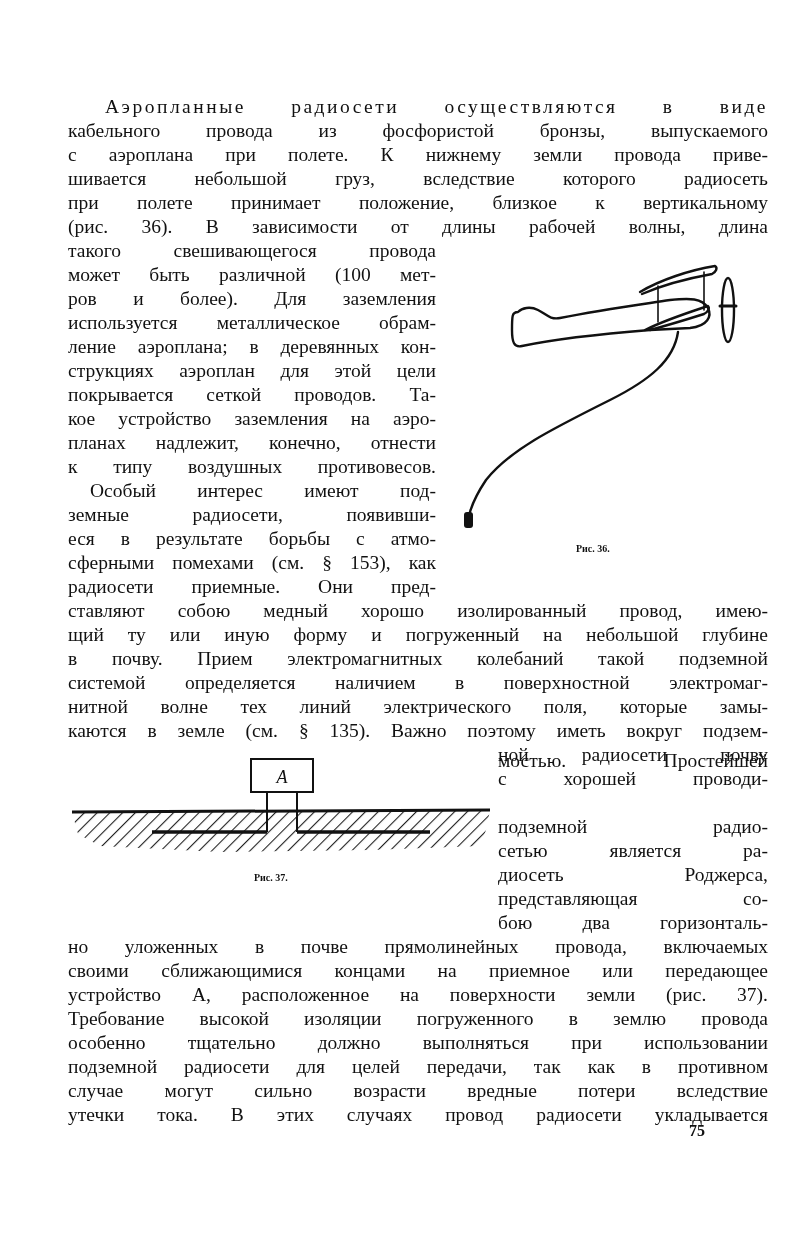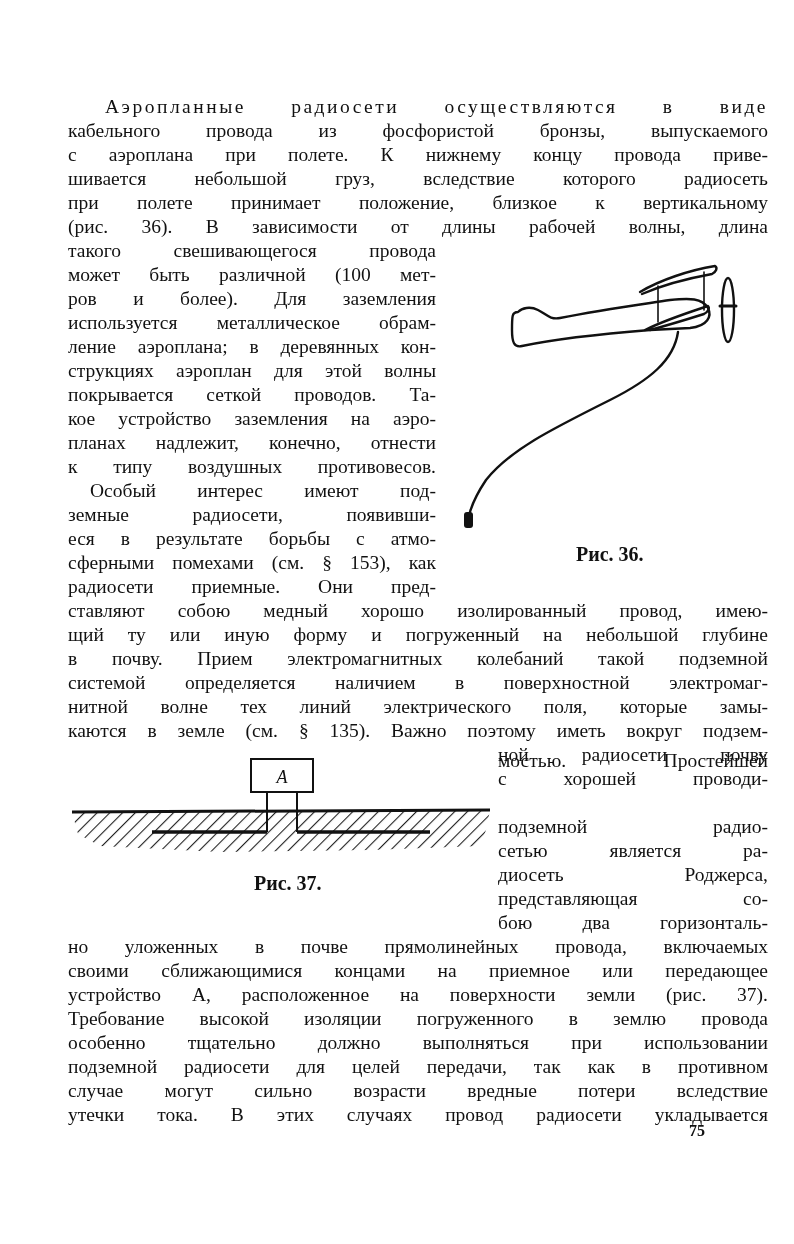--- a/index.html
+++ b/index.html
@@ -3,42 +3,42 @@
 <meta charset="utf-8">
 <style>
   html, body { margin: 0; padding: 0; background: #ffffff; }
   body { width: 794px; height: 1244px; position: relative; overflow: hidden;
          font-family: "Liberation Serif", "DejaVu Serif", serif; color: #111; }
   .ln { position: absolute; left: 68px; width: 700px; font-size: 19.5px; line-height: 24px;
         white-space: nowrap; text-align: justify; text-align-last: justify; }
   .ln.narrow { width: 368px; }
   .ln.right { left: 498px; width: 270px; }
   .sp { letter-spacing: 2.5px; margin-top: 40px; }
-  .cap { position: absolute; font-size: 20px; font-weight: bold; }
+  .cap { position: absolute; font-size: 10px; font-weight: bold; }
   .pageno { position: absolute; left: 689px; top: 1122px; font-size: 16px; font-weight: bold; }
   svg { position: absolute; overflow: visible; }
 </style>
 </head>
 <body>
 
 <div>
 
   <div class="ln" style="top:95px;padding-left:37px;width:663px;"><span class="sp">Аэропланные радиосети осуществляются в виде</span></div>
   <div class="ln" style="top:119px">кабельного провода из фосфористой бронзы, выпускаемого</div>
-  <div class="ln" style="top:143px">с аэроплана при полете. К нижнему концу провода приве-</div>
+  <div class="ln" style="top:143px">с аэроплана при полете. К нижнему земли провода приве-</div>
   <div class="ln" style="top:167px">шивается небольшой груз, вследствие которого радиосеть</div>
   <div class="ln" style="top:191px">при полете принимает положение, близкое к вертикальному</div>
   <div class="ln" style="top:215px">(рис. 36). В зависимости от длины рабочей волны, длина</div>
 
   <div class="ln narrow" style="top:239px">такого свешивающегося провода</div>
   <div class="ln narrow" style="top:263px">может быть различной (100 мет-</div>
   <div class="ln narrow" style="top:287px">ров и более). Для заземления</div>
   <div class="ln narrow" style="top:311px">используется металлическое обрам-</div>
   <div class="ln narrow" style="top:335px">ление аэроплана; в деревянных кон-</div>
-  <div class="ln narrow" style="top:359px">струкциях аэроплан для этой волны</div>
+  <div class="ln narrow" style="top:359px">струкциях аэроплан для этой цели</div>
   <div class="ln narrow" style="top:383px">покрывается сеткой проводов. Та-</div>
   <div class="ln narrow" style="top:407px">кое устройство заземления на аэро-</div>
   <div class="ln narrow" style="top:431px">планах надлежит, конечно, отнести</div>
   <div class="ln narrow" style="top:455px">к типу воздушных противовесов.</div>
   <div class="ln narrow" style="top:479px;padding-left:22px;width:346px;">Особый интерес имеют под-</div>
   <div class="ln narrow" style="top:503px">земные радиосети, появивши-</div>
   <div class="ln narrow" style="top:527px">еся в результате борьбы с атмо-</div>
   <div class="ln narrow" style="top:551px">сферными помехами (см. § 153), как</div>
   <div class="ln narrow" style="top:575px">радиосети приемные. Они пред-</div>
 

